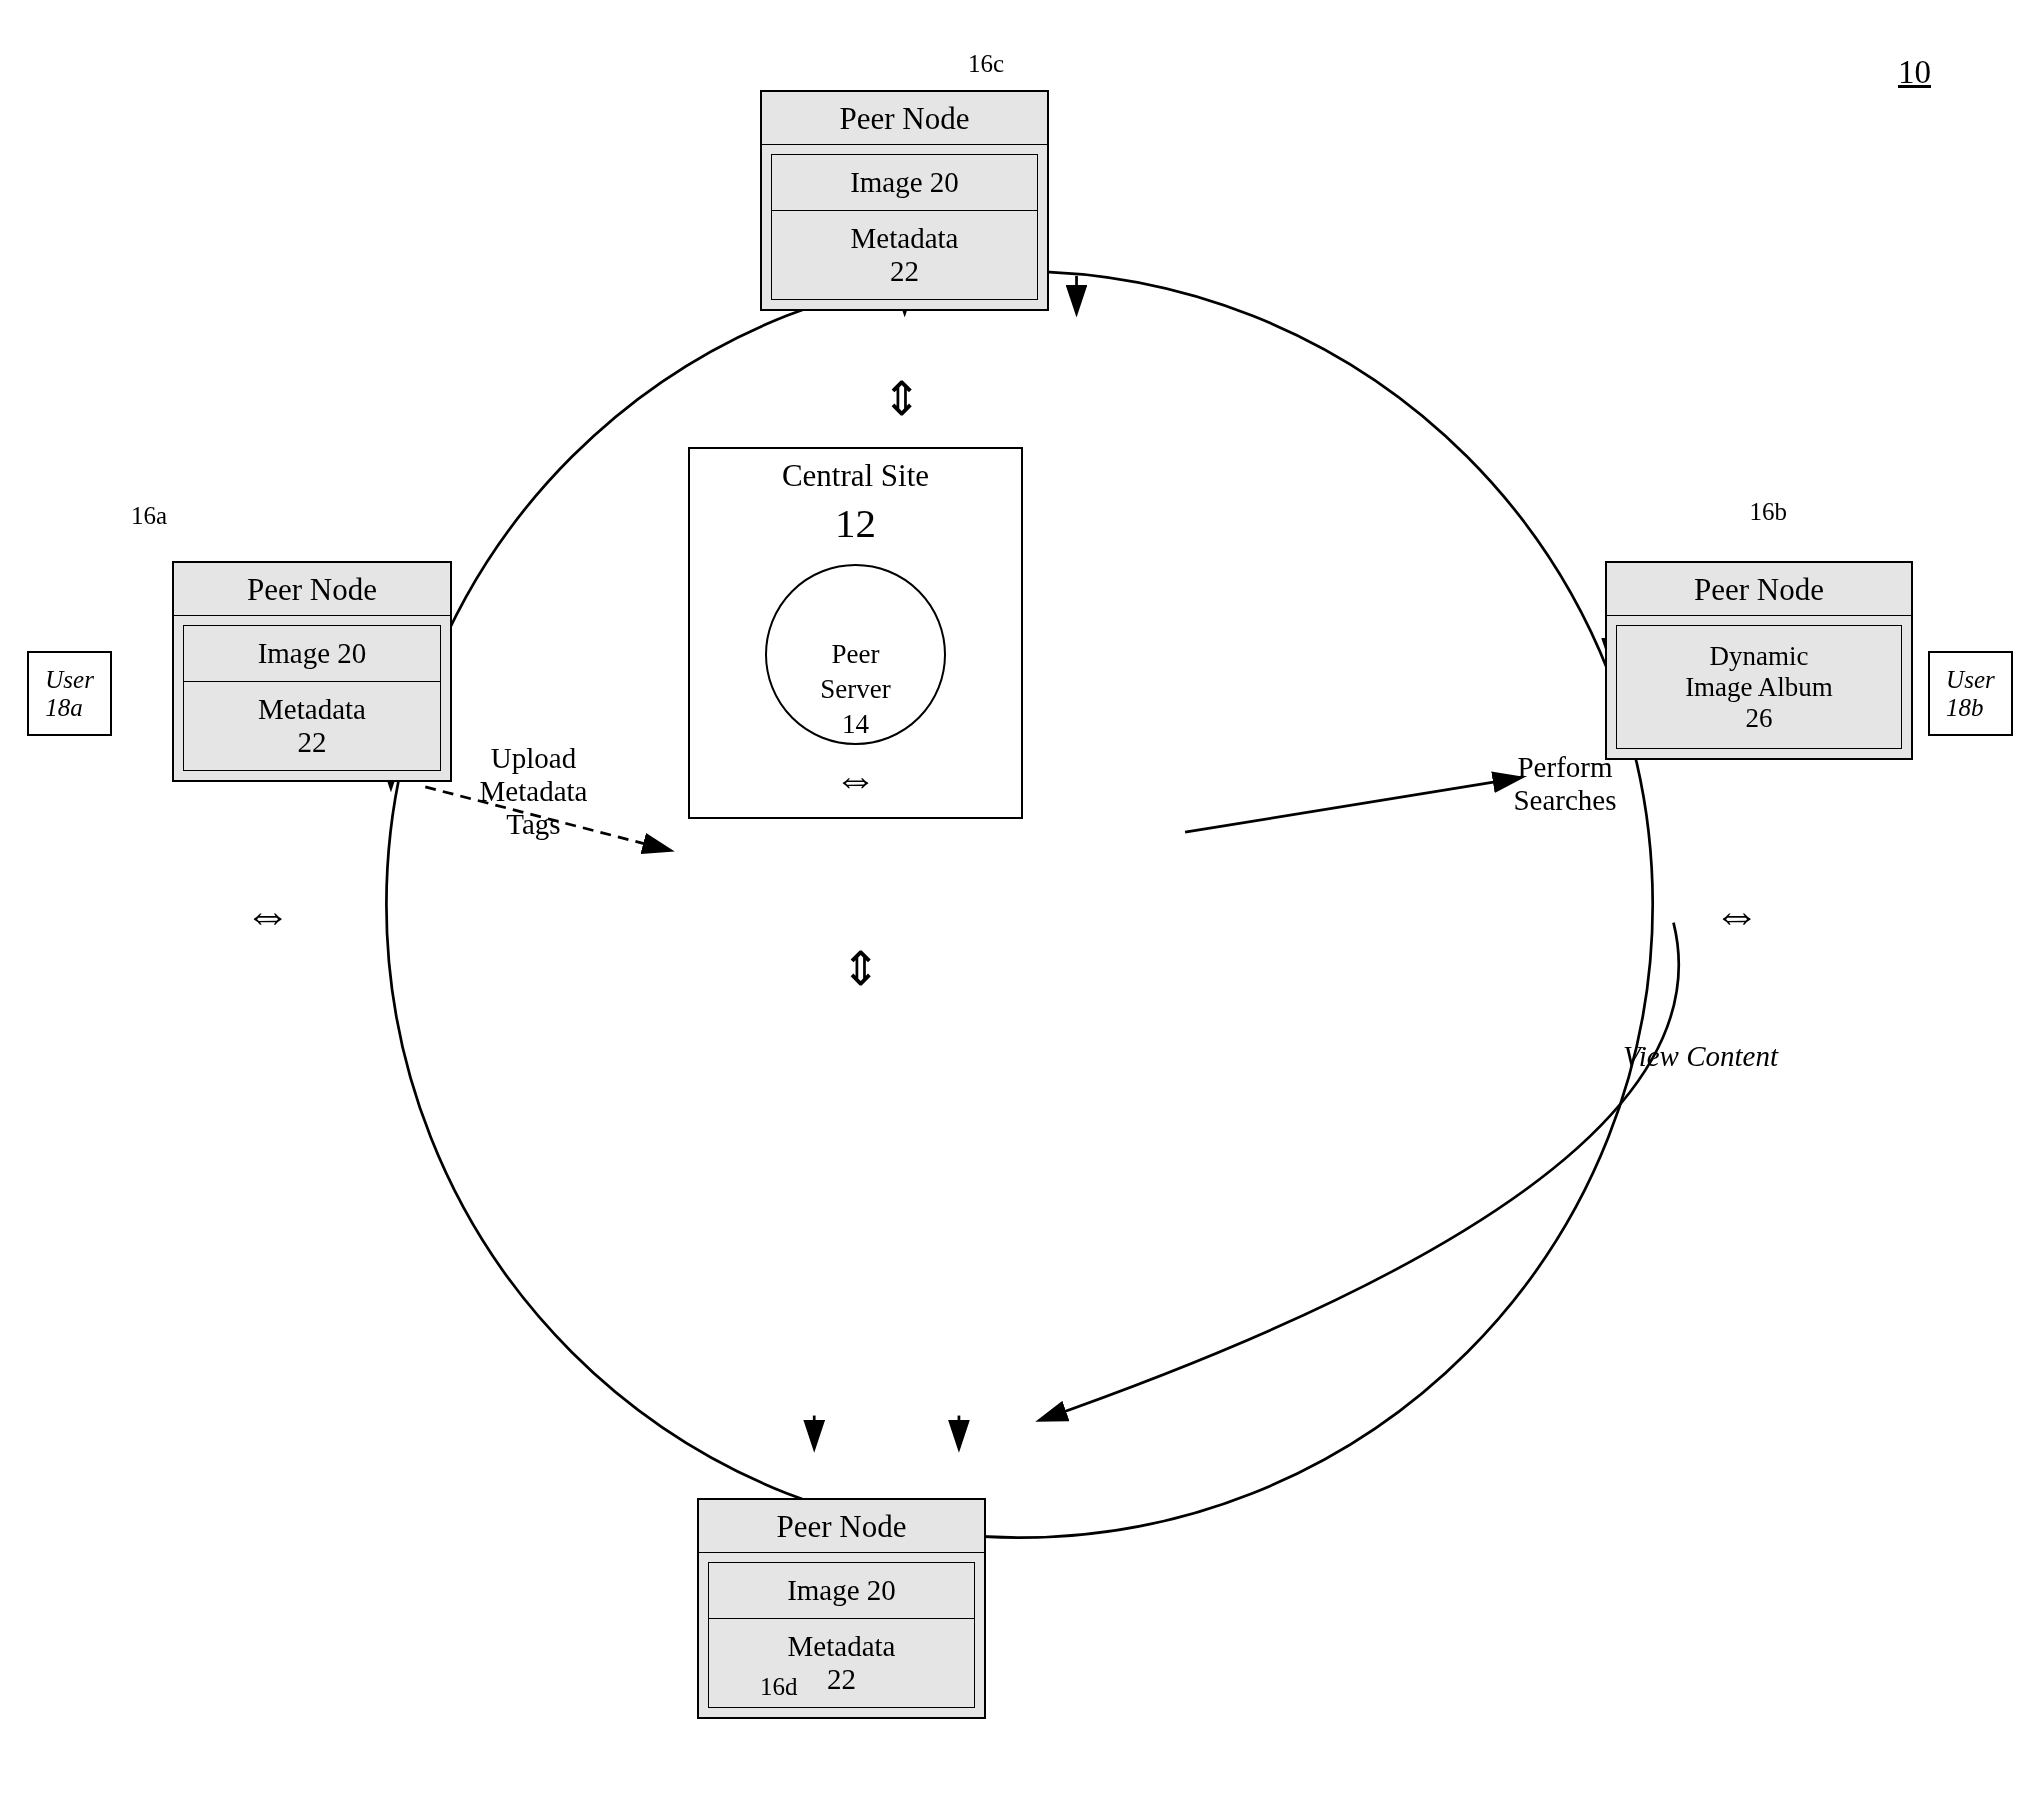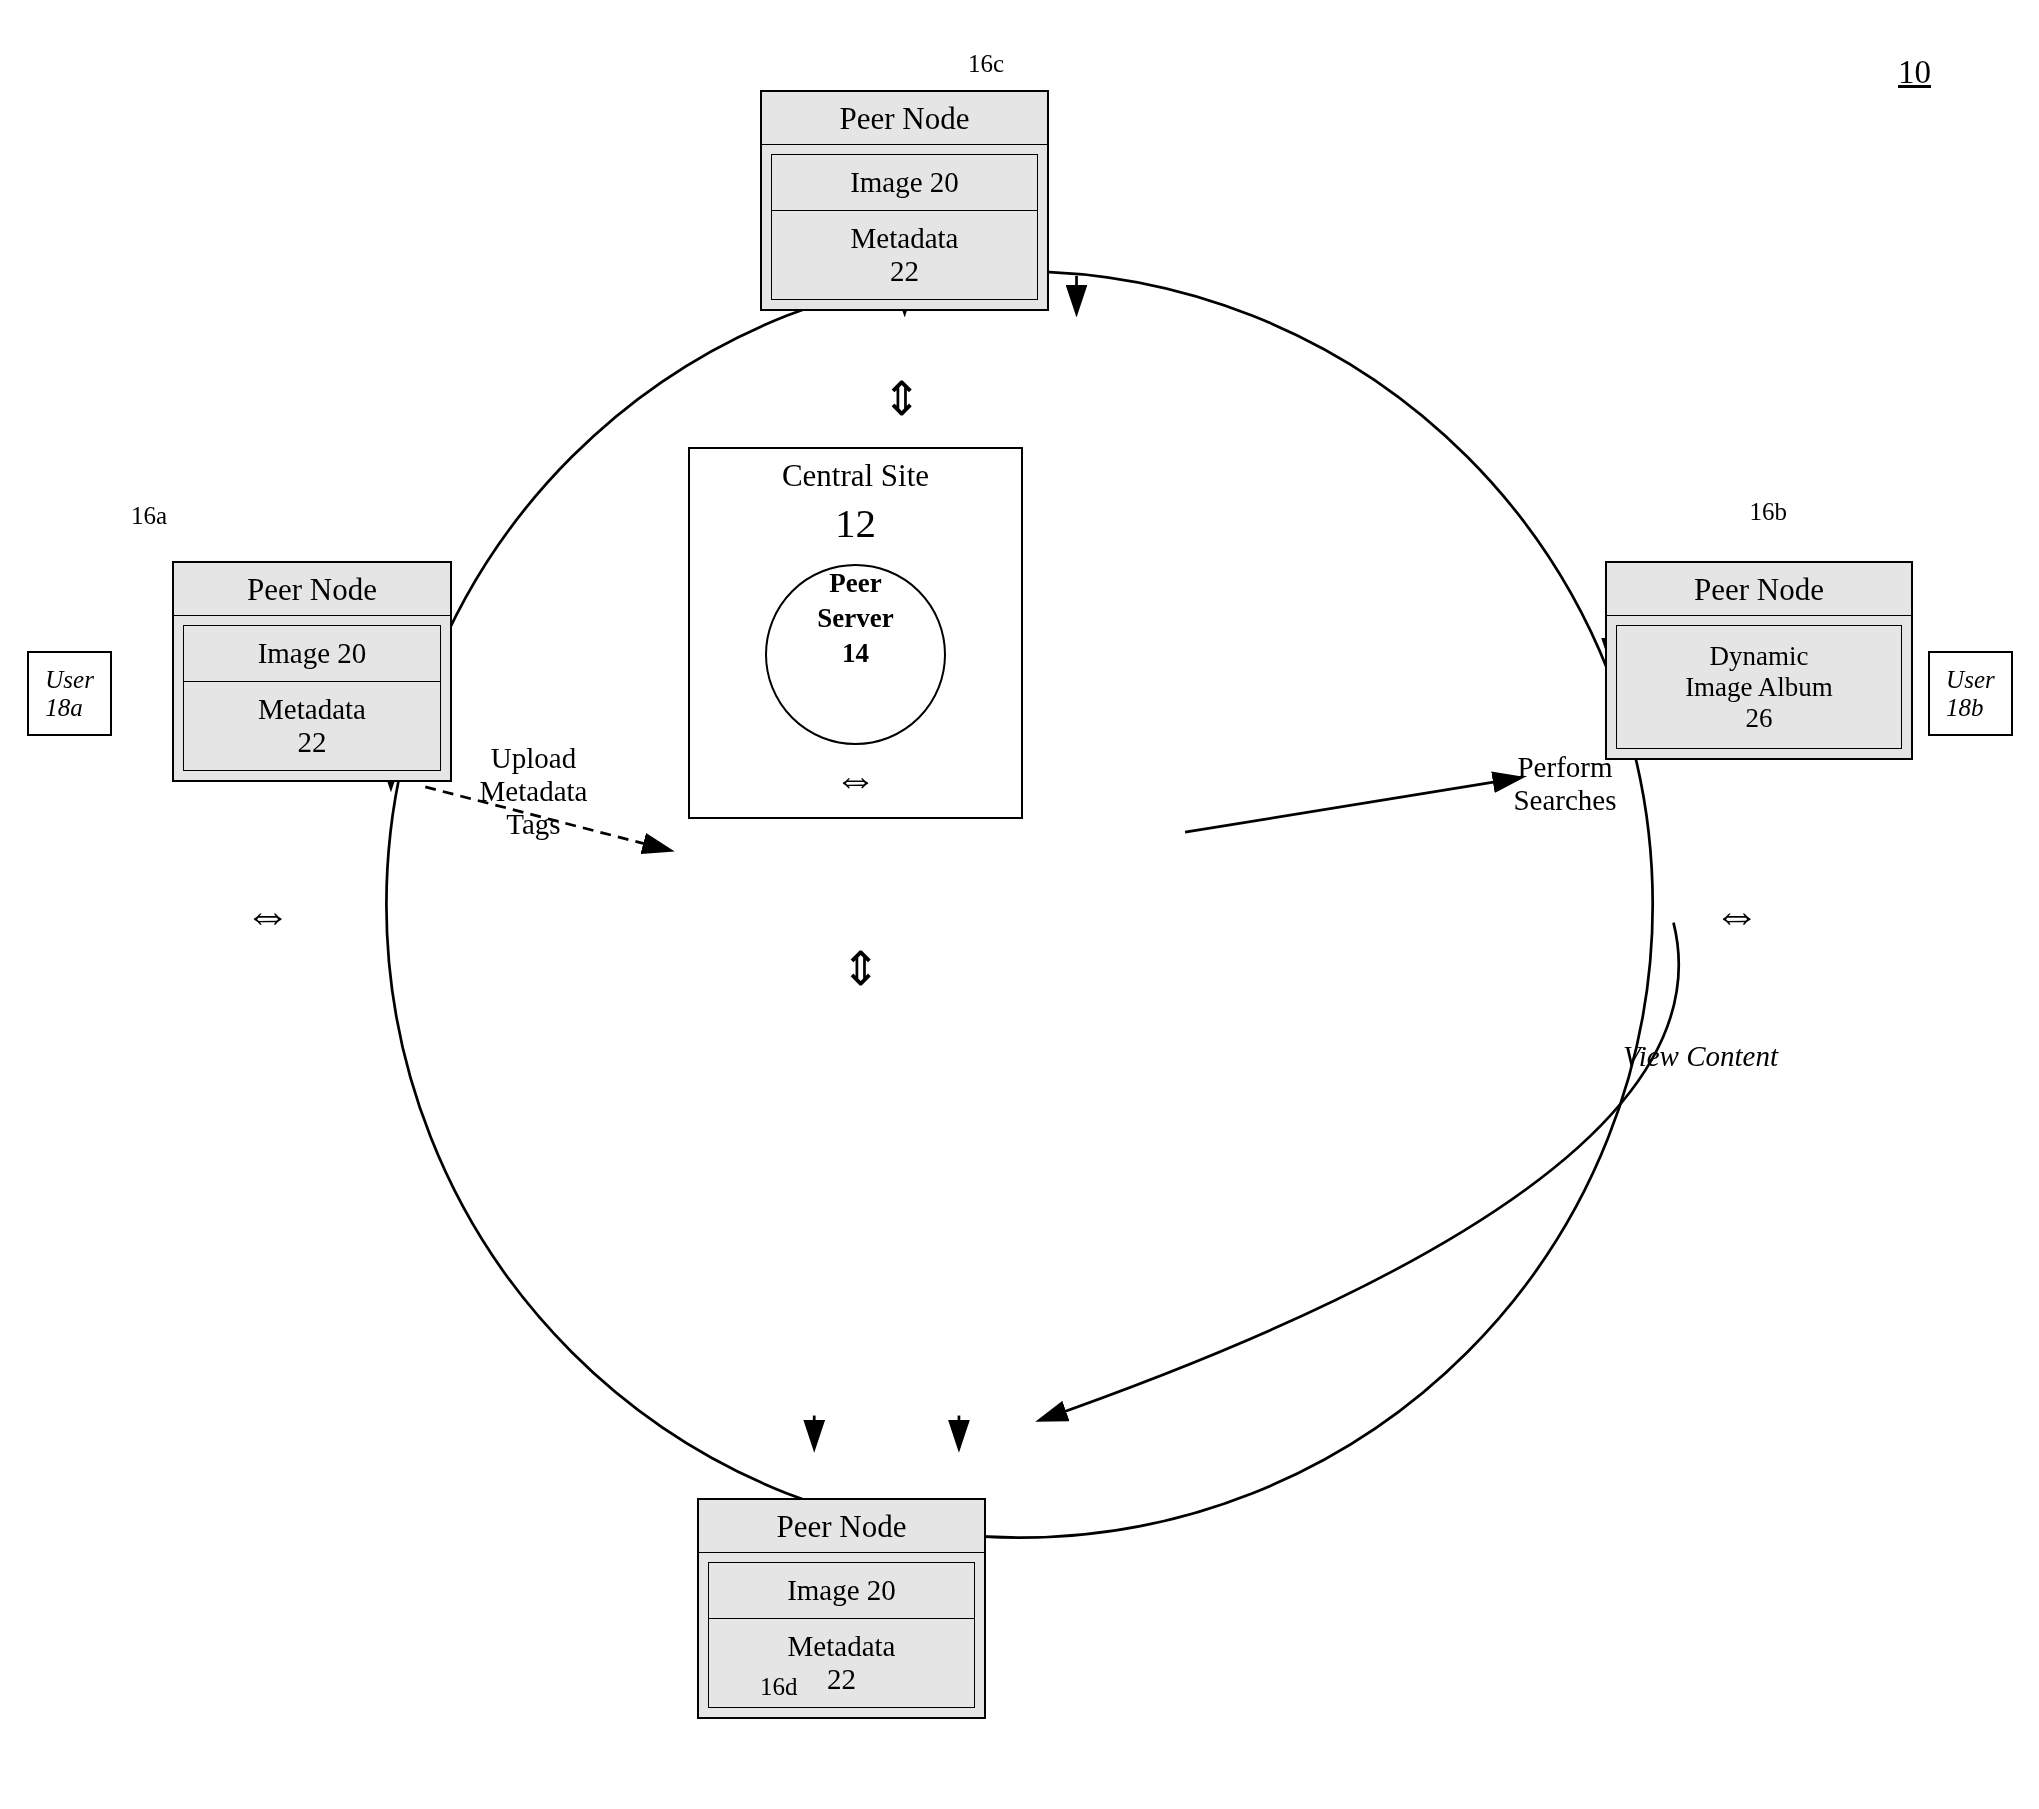--- a/index.html
+++ b/index.html
@@ -77,24 +77,23 @@
       padding: 0 0 7.2px 0;
     }
 
     
     .peer-server-circle {
       border: 2.7px solid #000;
       border-radius: 50%;
       display: flex;
       flex-direction: column;
       align-items: center;
-      justify-content: flex-start;
+      justify-content: flex-end;
       margin: 9px auto 9px auto;
       background: #fff;
-      font-weight: bold;
     }
 
     .circle-text {
       font-size: 27px;
       text-align: center;
       line-height: 1.3;
     }
 
     
     .user-box {

